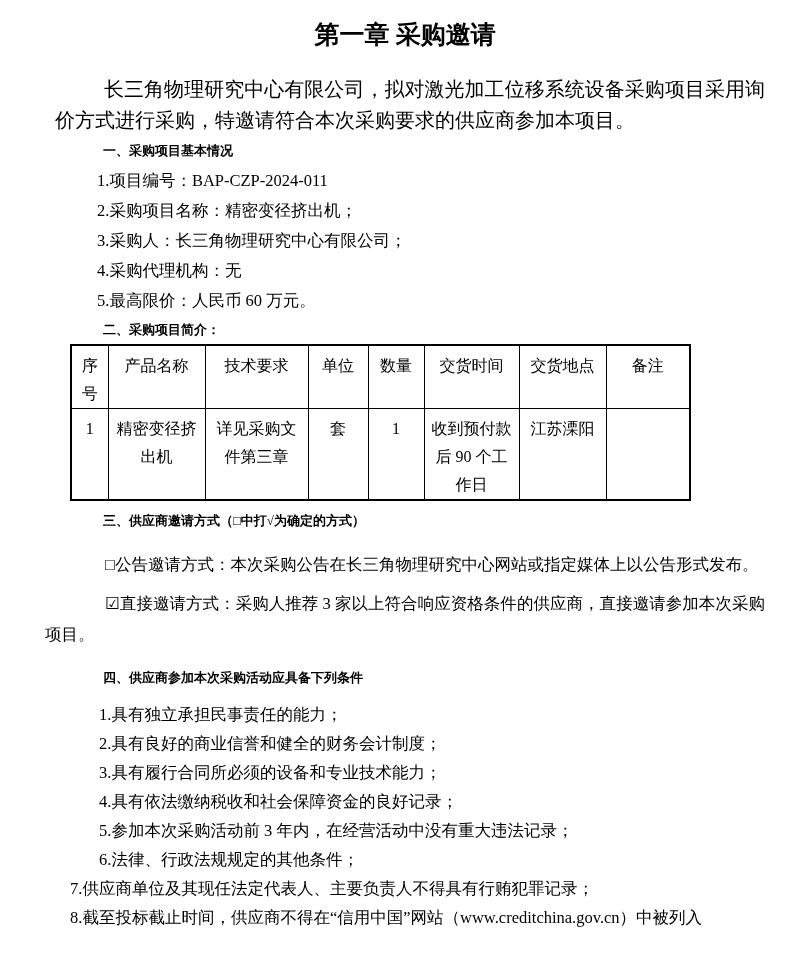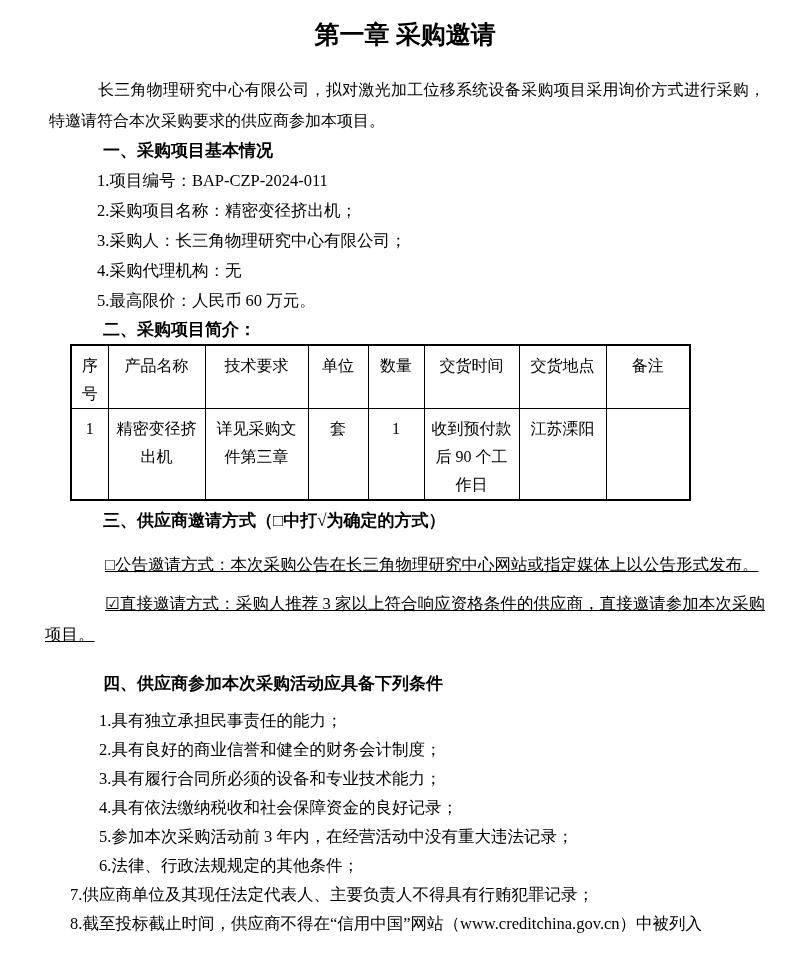--- a/index.html
+++ b/index.html
@@ -21,29 +21,29 @@
     padding: 10px 24px 0 45px;
   }
   .doc-title {
     margin: 8px 0 0 0;
     text-align: center;
     font-size: 25px;
     font-weight: bold;
     line-height: 34px;
   }
   .intro {
-    margin: 22px 0 0 4px;
-    font-size: 16px;
+    margin: 22px 0 0 10px;
+    font-size: 20px;
     line-height: 31px;
     text-align: justify;
     text-indent: 49px;
   }
   .sec-heading {
     margin: 0 0 0 58px;
-    font-size: 17px;
+    font-size: 13px;
     font-weight: bold;
     line-height: 30px;
   }
   .sec-heading.h2 { line-height: 28px; }
   .sec-heading .note {
     font-weight: bold;
   }
   .s1-item {
     margin: 0 0 0 52px;
     font-size: 16.5px;
@@ -67,26 +67,25 @@
     overflow: hidden;
   }
   .proc-table th { height: 47px; }
   .proc-table td { height: 82px; }
   .opt-para {
     margin: 0;
     font-size: 16.5px;
     line-height: 31px;
     text-align: justify;
     text-indent: 60px;
-    text-decoration: underline;
   }
   .opt-para.first { margin-top: 14px; }
   .opt-para.second { margin-top: 8px; }
   .h3-heading { margin-top: 5px; line-height: 29px; }
-  .h4-heading { margin-top: 20px; line-height: 28px; }
+  .h4-heading { margin-top: 14px; line-height: 28px; }
   .s4-item {
     margin: 0 0 0 54px;
     font-size: 16.5px;
     line-height: 29px;
   }
   .s4-item.first { margin-top: 8px; }
   .s4-item.outdent { margin-left: 25px; }
 </style>
 </head>
 <body>

